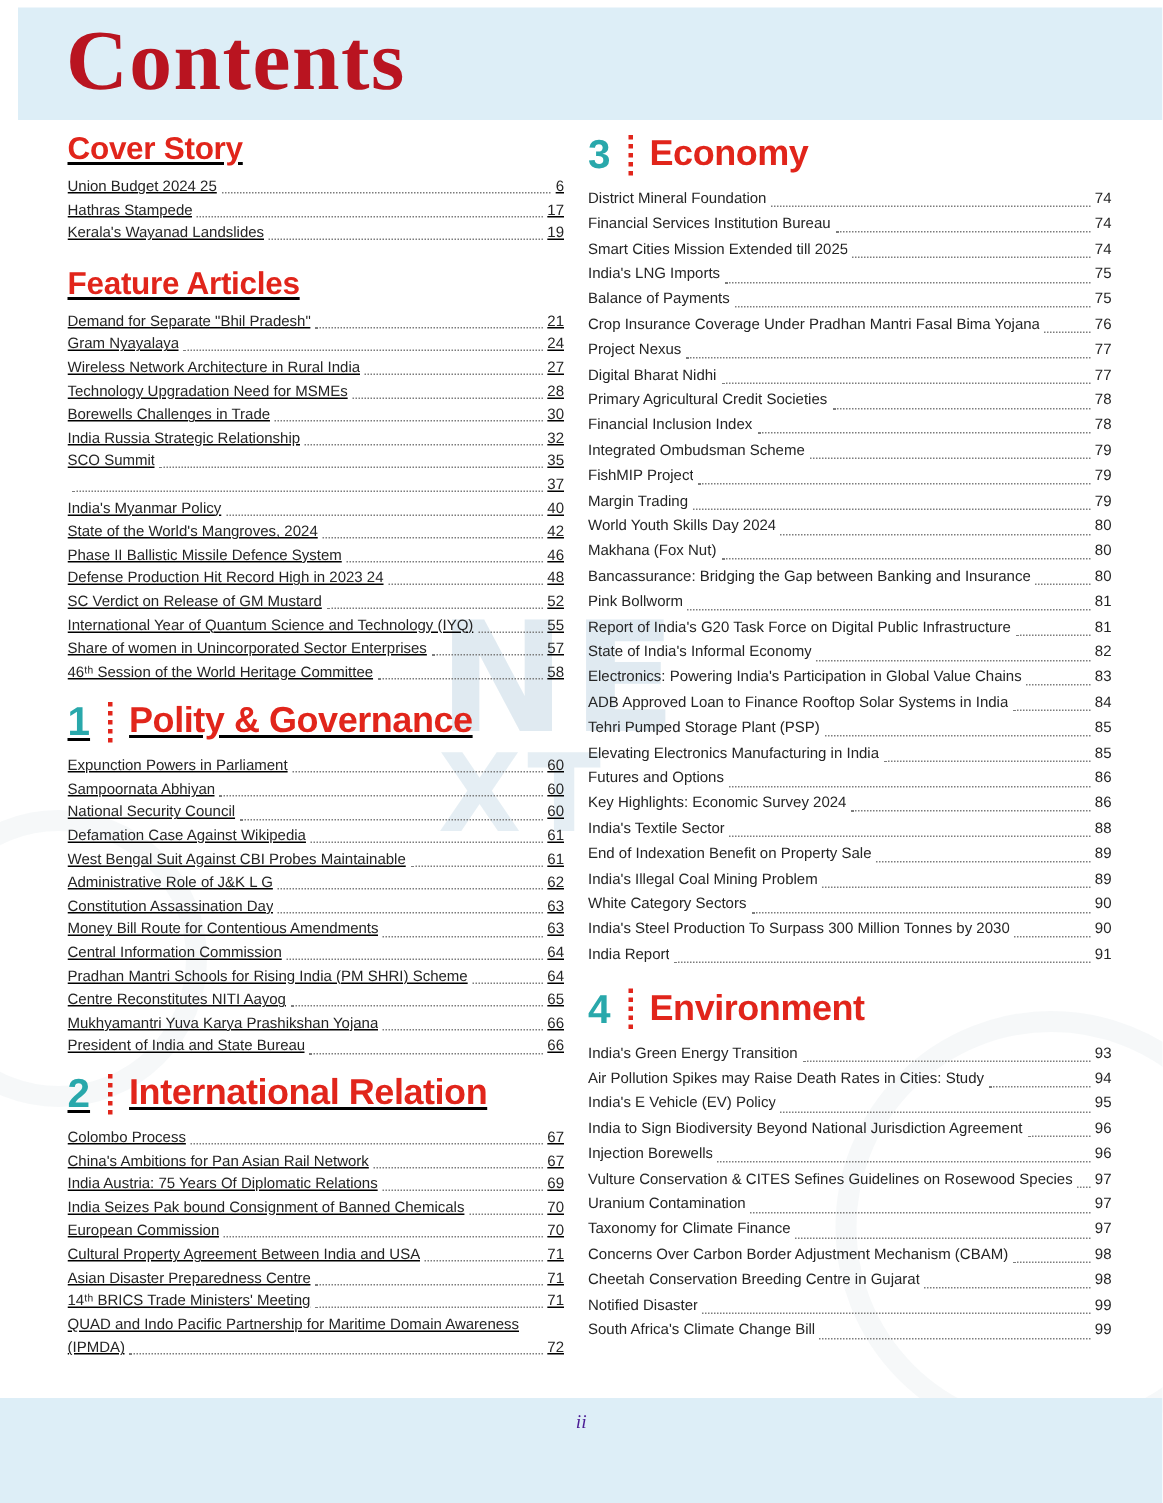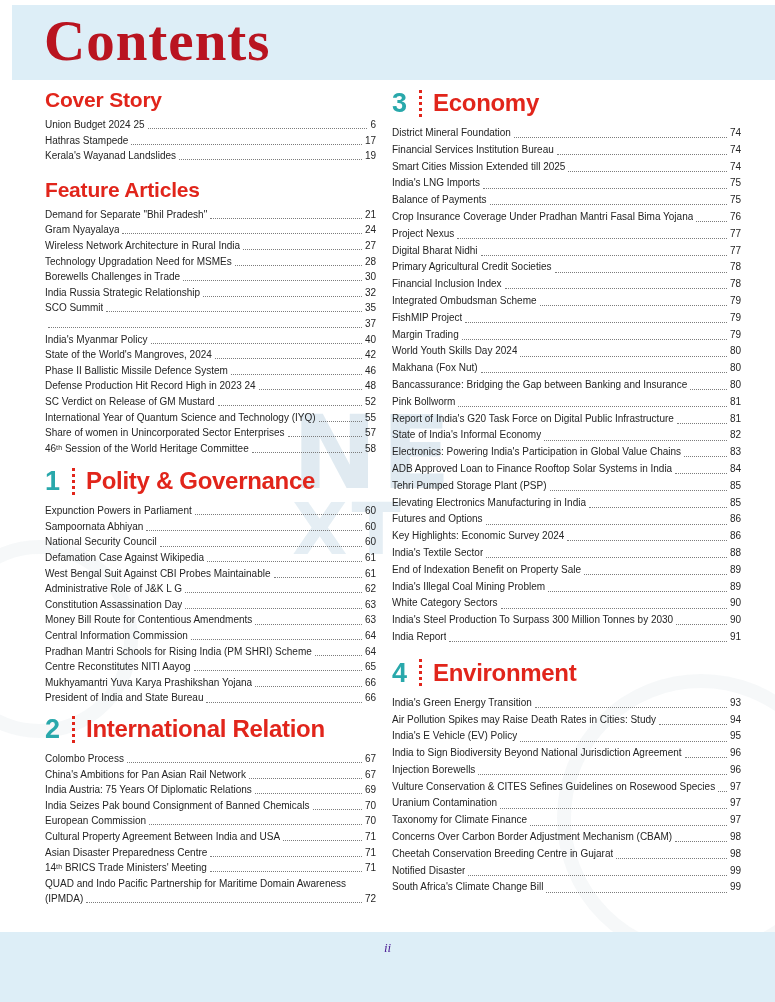--- a/index.html
+++ b/index.html
@@ -33,21 +33,21 @@
     color:#b7cfdf;font-weight:900;line-height:.88;
     font-family:"DejaVu Sans",sans-serif;letter-spacing:4px;
   }
   .watermark .wm1{font-size:102px;display:block;}
   .watermark .wm2{font-size:72px;display:block;color:#c3d8e5;}
   .wm-circle{position:absolute;border-radius:50%;border:14px solid #eef2f4;opacity:.55;pointer-events:none;}
   .wm-c1{width:260px;height:260px;right:-70px;bottom:40px;}
   .wm-c2{width:170px;height:170px;left:-60px;top:540px;}
 
   .col{position:absolute;top:88px;}
-  .col-left{left:45px;width:331px;}
+  .col-left{left:45px;width:331px;text-decoration:underline;}
   .col-right{left:392px;width:349px;}
 
   .plain-head{
     margin:0 0 5px 0;font-size:21px;font-weight:bold;
     color:var(--accent-red,#e1251b);letter-spacing:-.2px;
   }
   .sec{margin:0;}
   .sec + .sec{margin-top:12px;}
   .sec-head{display:flex;align-items:center;margin:0 0 7px 0;}
   .sec-num{

